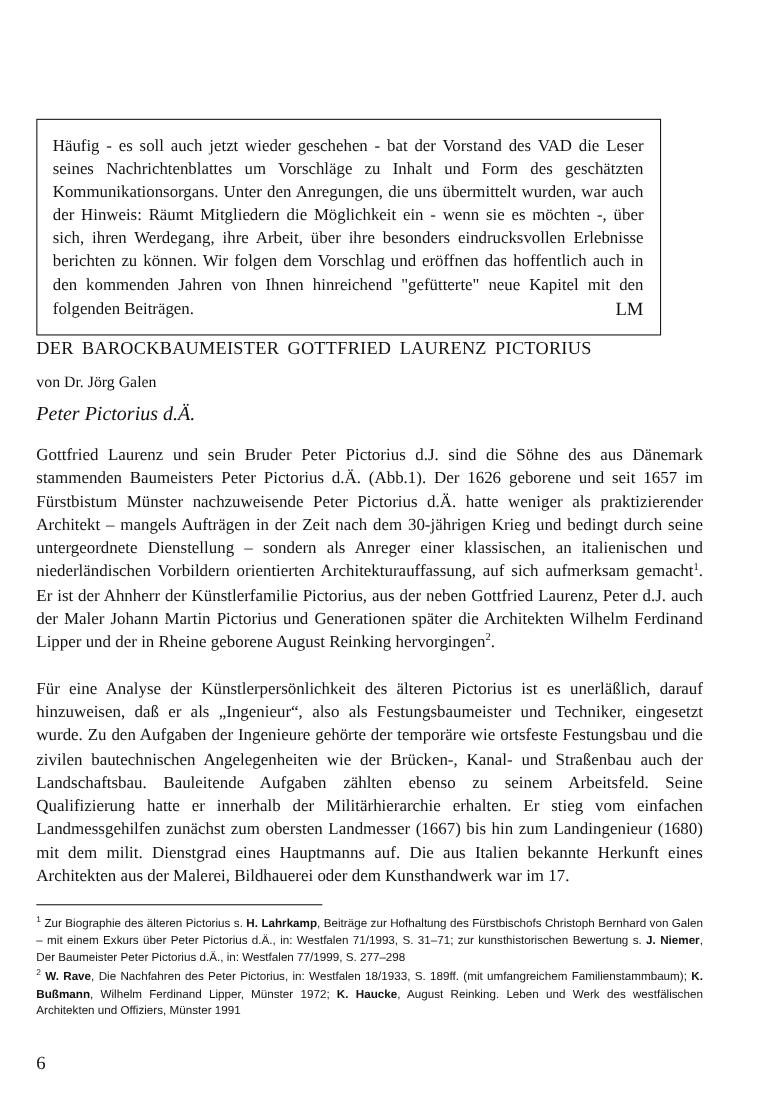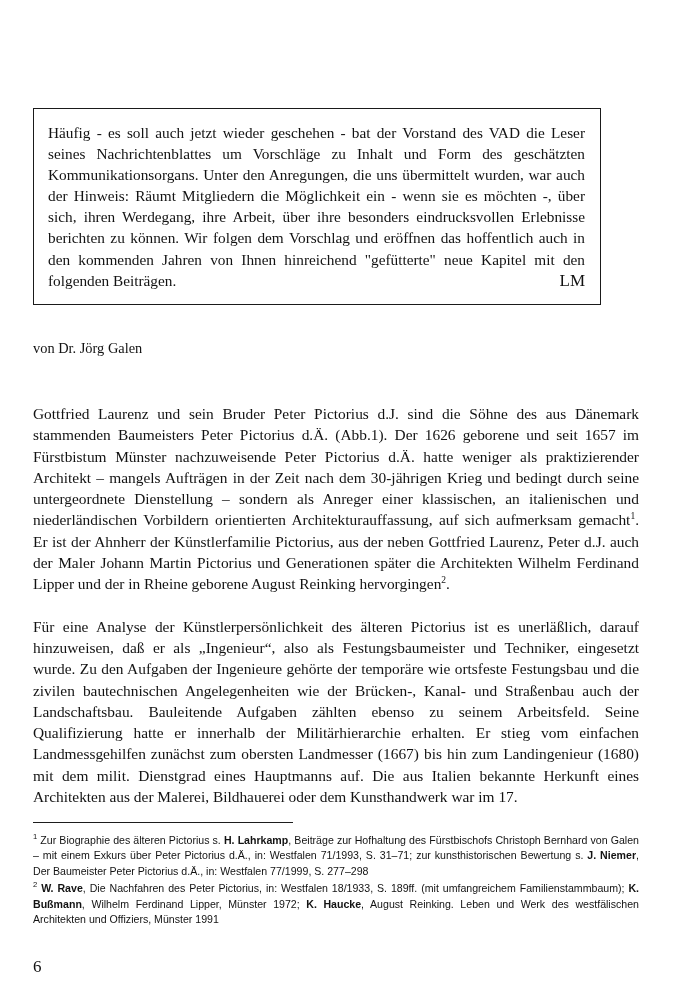--- a/index.html
+++ b/index.html
@@ -152,23 +152,25 @@
 <body>
 
 <div class="page">
 
 
   <div class="editorial-box">
     <p class="editorial-text"><span>Häufig - es soll auch jetzt wieder geschehen - bat der Vorstand des VAD die Leser seines Nachrichtenblattes um Vorschläge zu Inhalt und Form des geschätzten Kommunikationsorgans. Unter den Anregungen, die uns übermittelt wurden, war auch der Hinweis: Räumt Mitgliedern die Möglichkeit ein - wenn sie es möchten -, über sich, ihren Werdegang, ihre Arbeit, über ihre besonders eindrucksvollen Erlebnisse berichten zu können. Wir folgen dem Vorschlag und eröffnen das hoffentlich auch in den kommenden Jahren von Ihnen hinreichend "gefütterte" neue Kapitel mit den folgenden Beiträgen.</span></p>
     <span class="editorial-sign">LM</span>
   </div>
 
+  <div class="article-title">DER BAROCKBAUMEISTER GOTTFRIED LAURENZ PICTORIUS</div>
 
   <div class="article-byline">von Dr. Jörg Galen</div>
 
+  <div class="article-subtitle">Peter Pictorius d.Ä.</div>
 
   <div class="body-block">
 
     <p class="body-par"><span>Gottfried Laurenz und sein Bruder Peter Pictorius d.J. sind die Söhne des aus Dänemark stammenden Baumeisters Peter Pictorius d.Ä. (Abb.1). Der 1626 geborene und seit 1657 im Fürstbistum Münster nachzuweisende Peter Pictorius d.Ä. hatte weniger als praktizierender Architekt – mangels Aufträgen in der Zeit nach dem 30-jährigen Krieg und bedingt durch seine untergeordnete Dienstellung – sondern als Anreger einer klassischen, an italienischen und niederländischen Vorbildern orientierten Architekturauffassung, auf sich aufmerksam gemacht</span><sup>1</sup><span>. Er ist der Ahnherr der Künstlerfamilie Pictorius, aus der neben Gottfried Laurenz, Peter d.J. auch der Maler Johann Martin Pictorius und Generationen später die Architekten Wilhelm Ferdinand Lipper und der in Rheine geborene August Reinking hervorgingen</span><sup>2</sup><span>.</span></p>
 
     <p class="body-par"><span>Für eine Analyse der Künstlerpersönlichkeit des älteren Pictorius ist es unerläßlich, darauf hinzuweisen, daß er als „Ingenieur“, also als Festungsbaumeister und Techniker, eingesetzt wurde. Zu den Aufgaben der Ingenieure gehörte der temporäre wie ortsfeste Festungsbau und die zivilen bautechnischen Angelegenheiten wie der Brücken-, Kanal- und Straßenbau auch der Landschaftsbau. Bauleitende Aufgaben zählten ebenso zu seinem Arbeitsfeld. Seine Qualifizierung hatte er innerhalb der Militärhierarchie erhalten. Er stieg vom einfachen Landmessgehilfen zunächst zum obersten Landmesser (1667) bis hin zum Landingenieur (1680) mit dem milit. Dienstgrad eines Hauptmanns auf. Die aus Italien bekannte Herkunft eines Architekten aus der Malerei, Bildhauerei oder dem Kunsthandwerk war im 17.</span></p>
 
   </div>
 
   <div class="footnote-rule"></div>

